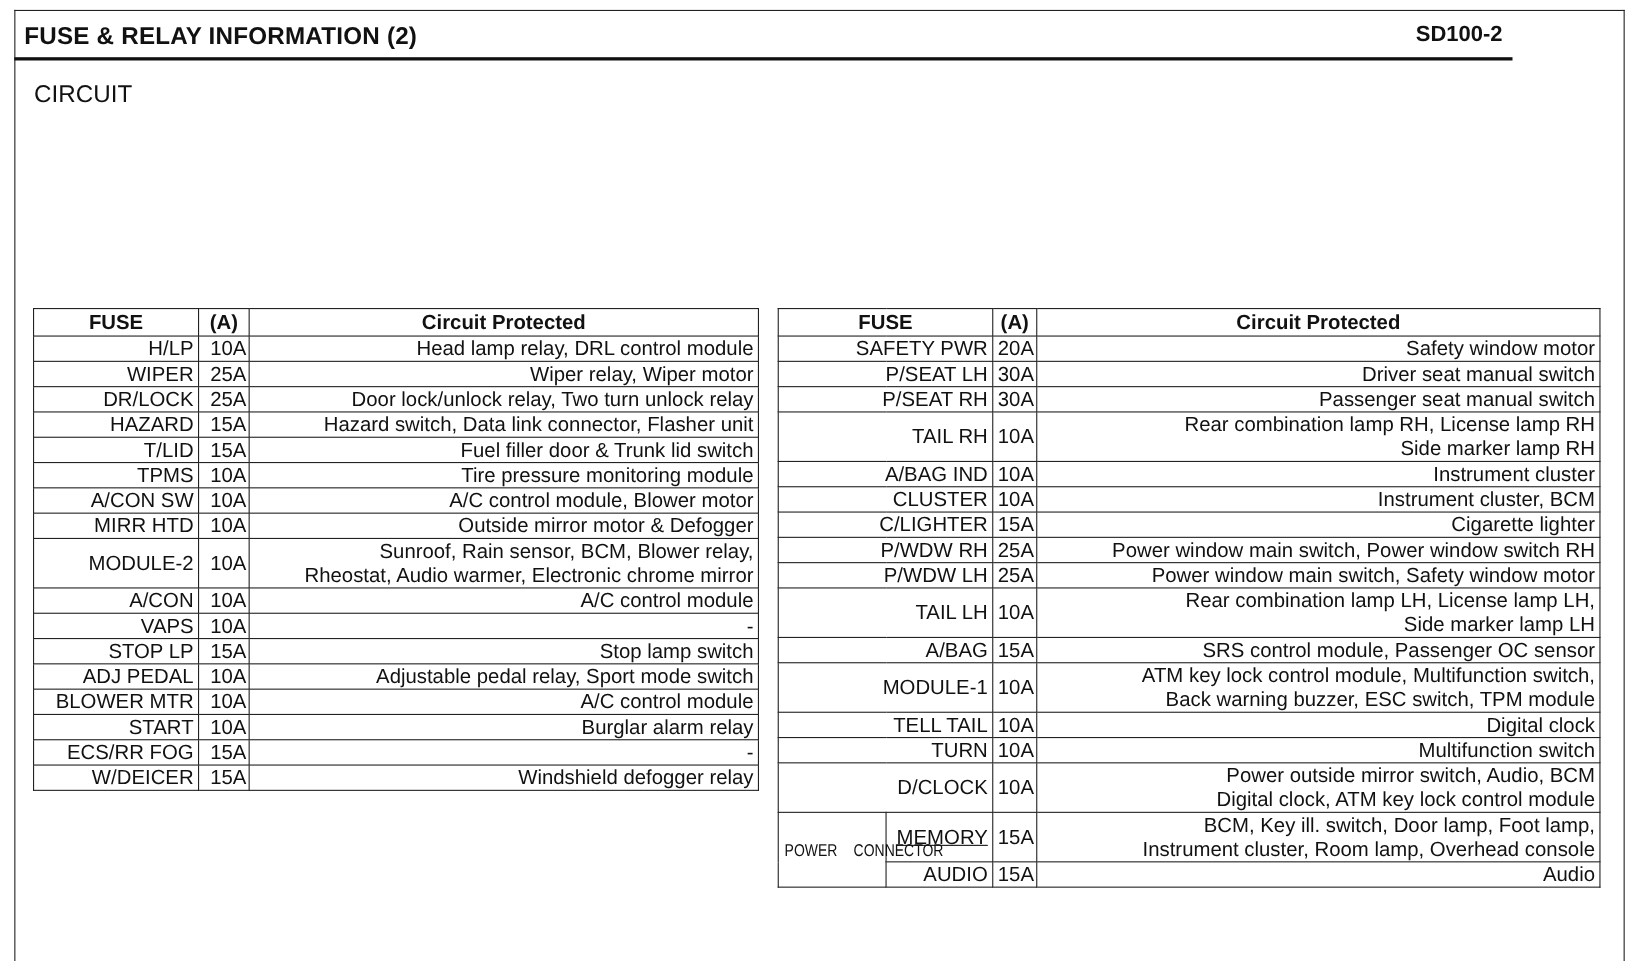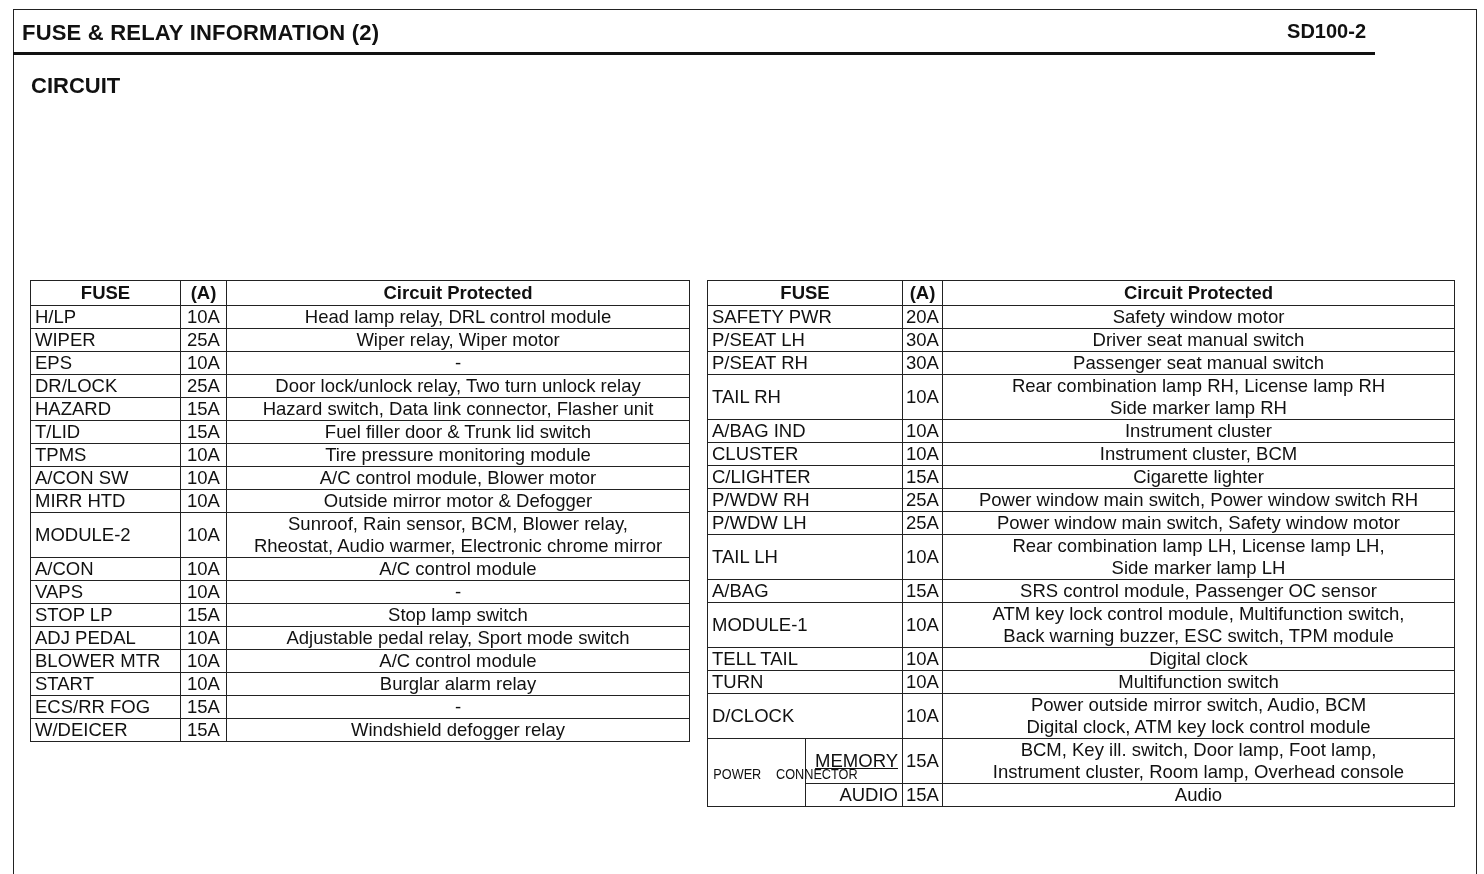--- a/index.html
+++ b/index.html
@@ -15,34 +15,34 @@
     position: absolute; left: 13px; top: 9px; width: 1362px; height: 46px;
     border-bottom: 3px solid #111; box-sizing: border-box;
   }
   .header .title {
     position: absolute; left: 9px; top: 11px; font-weight: bold; font-size: 22px; letter-spacing: 0.2px;
   }
   .header .code {
     position: absolute; right: 9px; top: 11px; font-weight: bold; font-size: 20px;
   }
   .section {
-    position: absolute; left: 31px; top: 73px; font-weight: bold; font-size: 22px;
+    position: absolute; left: 31px; top: 73px; font-weight: normal; font-size: 22px;
   }
   table.fuse {
     position: absolute; border-collapse: collapse; font-size: 18.5px; line-height: 22px;
     table-layout: fixed;
     padding-left: 32px;
   }
   table.fuse td, table.fuse th {
     border: 1.3px solid #222; padding: 0 4px; height: 22px; vertical-align: middle; white-space: nowrap;
   }
   table.fuse th { font-weight: bold; text-align: center; height: 24px; }
-  table.fuse td.name { text-align: left; margin-top: 40px; }
-  table.fuse td.amp { text-align: center; padding: 0 2px; margin-top: 11px; }
-  table.fuse td.desc { text-align: center; margin-left: 16px; }
+  table.fuse td.name { text-align: right; margin-top: 40px; }
+  table.fuse td.amp { text-align: right; padding: 0 2px; margin-top: 11px; }
+  table.fuse td.desc { text-align: right; margin-left: 16px; }
   #t-left { left: 30px; top: 280px; width: 660px; }
   #t-right { left: 707px; top: 280px; width: 748px; }
   .pc-label { font-size: 15.5px; line-height: 20px; transform: scaleX(0.82); display: inline-block; }
   td.pc { text-align: center; padding: 0 !important; }
   td.sub { text-align: right; }
   td.sub-center { text-align: right; text-decoration: underline; }
 </style>
 </head>
 <body>
 
@@ -75,27 +75,20 @@
         </td>
       </tr>
       <tr>
         <td class="name">WIPER</td>
         <td class="amp">25A</td>
         <td class="desc">
           <div>Wiper relay, Wiper motor</div>
         </td>
       </tr>
       <tr>
-        <td class="name">EPS</td>
-        <td class="amp">10A</td>
-        <td class="desc">
-          <div>-</div>
-        </td>
-      </tr>
-      <tr>
         <td class="name">DR/LOCK</td>
         <td class="amp">25A</td>
         <td class="desc">
           <div>Door lock/unlock relay, Two turn unlock relay</div>
         </td>
       </tr>
       <tr>
         <td class="name">HAZARD</td>
         <td class="amp">15A</td>
         <td class="desc">

